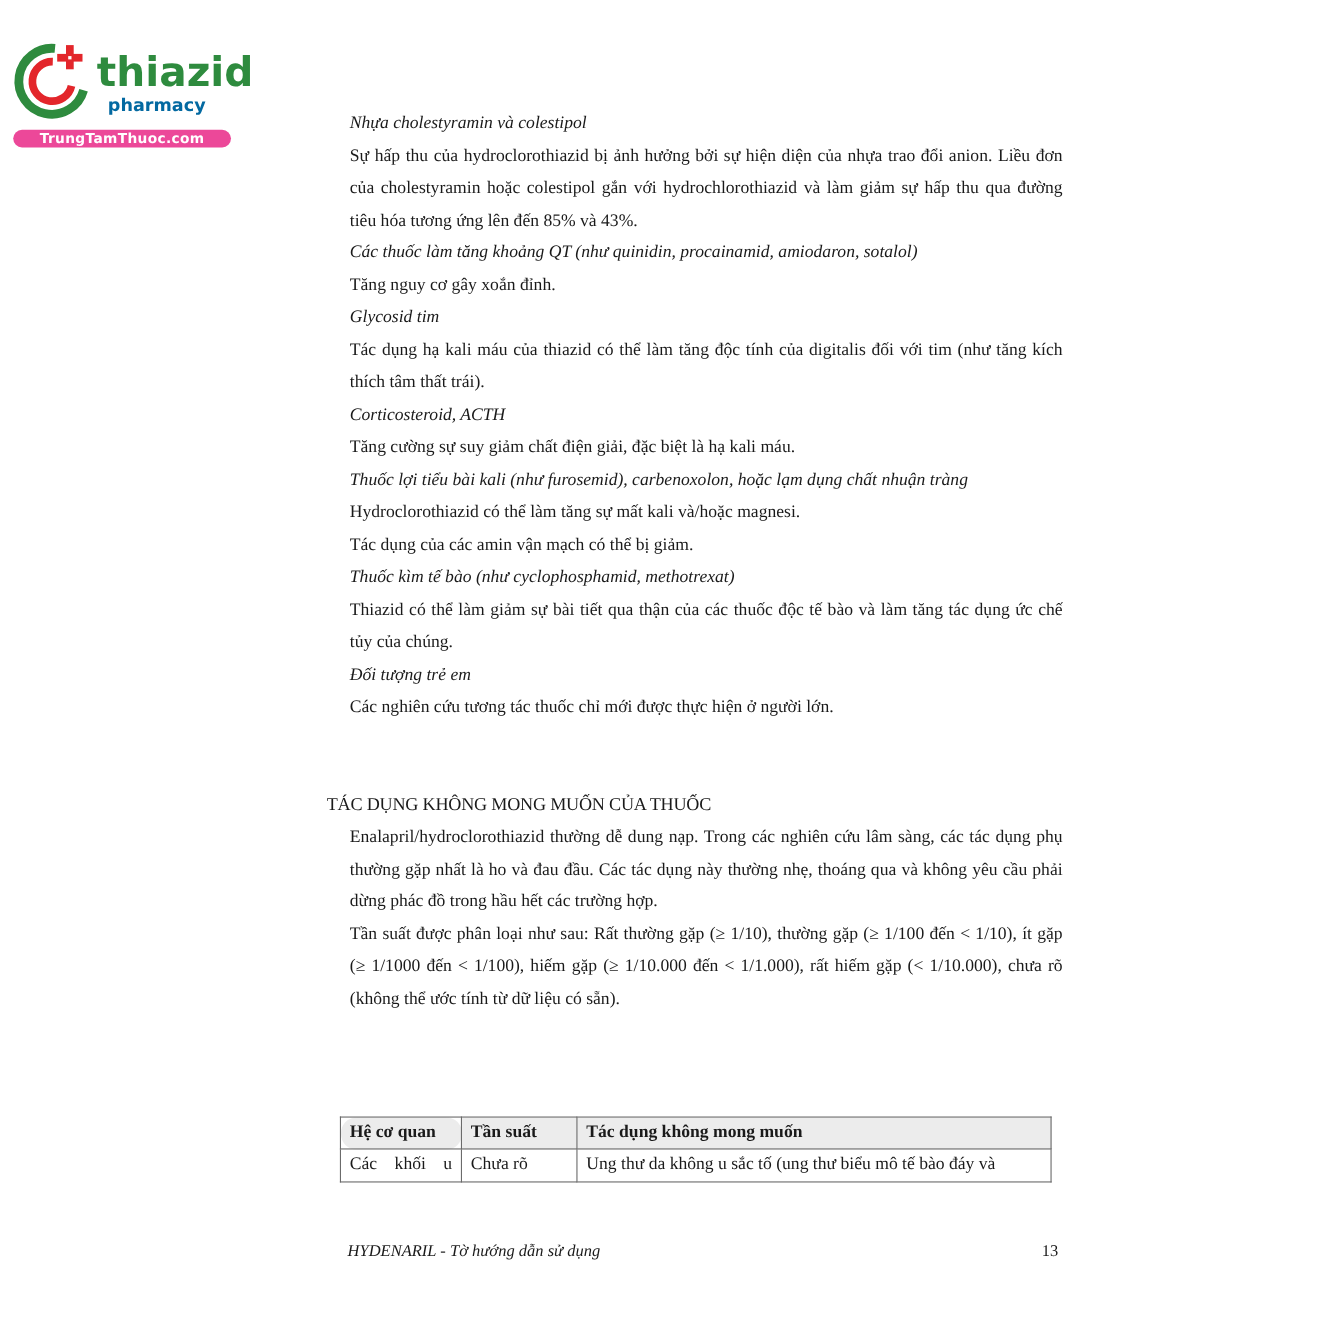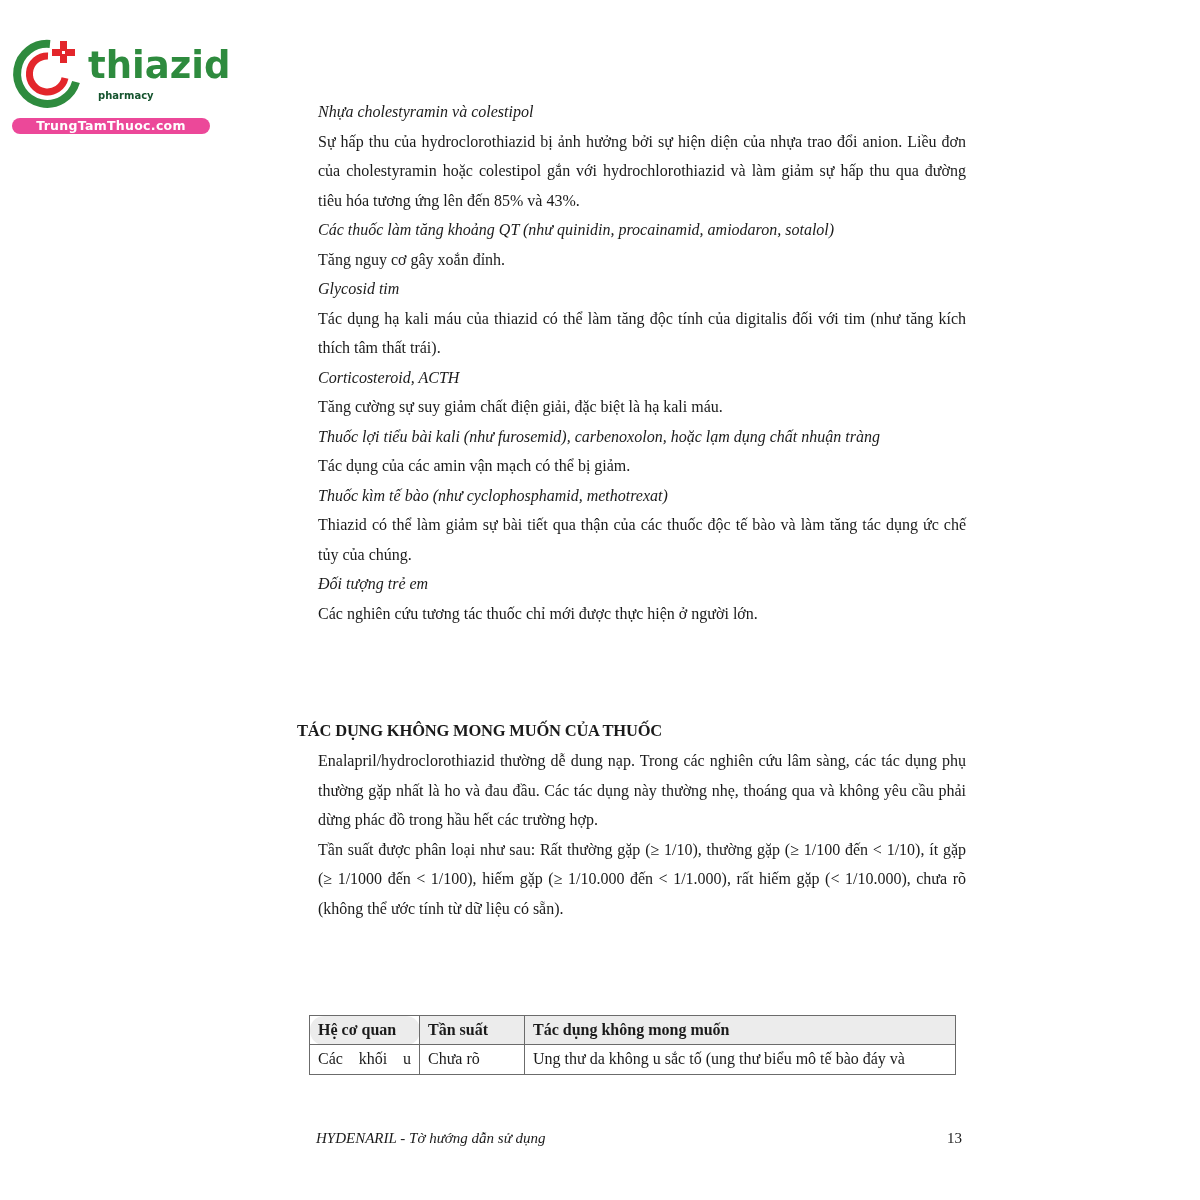--- a/index.html
+++ b/index.html
@@ -39,23 +39,23 @@
       font-weight: bold;
       color: #2e8b3e;
       letter-spacing: 0px;
       line-height: 40px;
     }
     .logo-sub {
       position: absolute;
       left: 88px;
       top: 50px;
       font-family: "DejaVu Sans", "Liberation Sans", sans-serif;
-      font-size: 10px;
-      font-weight: bold;
-      color: #14532d;
+      font-size: 16px;
+      font-weight: bold;
+      color: #0369a1;
       line-height: 16px;
     }
     .logo-pill {
       position: absolute;
       left: 2px;
       top: 80px;
       width: 198px;
       height: 16px;
       background: #ec4899;
       border-radius: 9px;
@@ -85,21 +85,21 @@
     }
     .justify {
       text-align: justify;
       text-align-last: left;
     }
     .section-title {
       position: absolute;
       left: 297px;
       top: 717px;
       font-size: 16.5px;
-      font-weight: bold;
+      font-weight: normal;
       line-height: 28px;
       letter-spacing: -0.2px;
     }
     .doc2 {
       position: absolute;
       left: 318px;
       top: 746px;
       width: 648px;
       font-size: 16px;
       line-height: 29.5px;
@@ -178,20 +178,21 @@
 <div class="doc">
   <p class="sub">Nhựa cholestyramin và colestipol</p>
   <p class="justify">Sự hấp thu của hydroclorothiazid bị ảnh hưởng bởi sự hiện diện của nhựa trao đổi anion. Liều đơn của cholestyramin hoặc colestipol gắn với hydrochlorothiazid và làm giảm sự hấp thu qua đường tiêu hóa tương ứng lên đến 85% và 43%.</p>
   <p class="sub">Các thuốc làm tăng khoảng QT (như quinidin, procainamid, amiodaron, sotalol)</p>
   <p>Tăng nguy cơ gây xoắn đỉnh.</p>
   <p class="sub">Glycosid tim</p>
   <p class="justify">Tác dụng hạ kali máu của thiazid có thể làm tăng độc tính của digitalis đối với tim (như tăng kích thích tâm thất trái).</p>
   <p class="sub">Corticosteroid, ACTH</p>
   <p>Tăng cường sự suy giảm chất điện giải, đặc biệt là hạ kali máu.</p>
   <p class="sub">Thuốc lợi tiểu bài kali (như furosemid), carbenoxolon, hoặc lạm dụng chất nhuận tràng</p>
+  <p>Hydroclorothiazid có thể làm tăng sự mất kali và/hoặc magnesi.</p>
   <p>Tác dụng của các amin vận mạch có thể bị giảm.</p>
   <p class="sub">Thuốc kìm tế bào (như cyclophosphamid, methotrexat)</p>
   <p class="justify">Thiazid có thể làm giảm sự bài tiết qua thận của các thuốc độc tế bào và làm tăng tác dụng ức chế tủy của chúng.</p>
   <p class="sub">Đối tượng trẻ em</p>
   <p>Các nghiên cứu tương tác thuốc chỉ mới được thực hiện ở người lớn.</p>
 </div>
 
 <div class="section-title">TÁC DỤNG KHÔNG MONG MUỐN CỦA THUỐC</div>
 <div class="doc2">
   <p class="justify">Enalapril/hydroclorothiazid thường dễ dung nạp. Trong các nghiên cứu lâm sàng, các tác dụng phụ thường gặp nhất là ho và đau đầu. Các tác dụng này thường nhẹ, thoáng qua và không yêu cầu phải dừng phác đồ trong hầu hết các trường hợp.</p>

